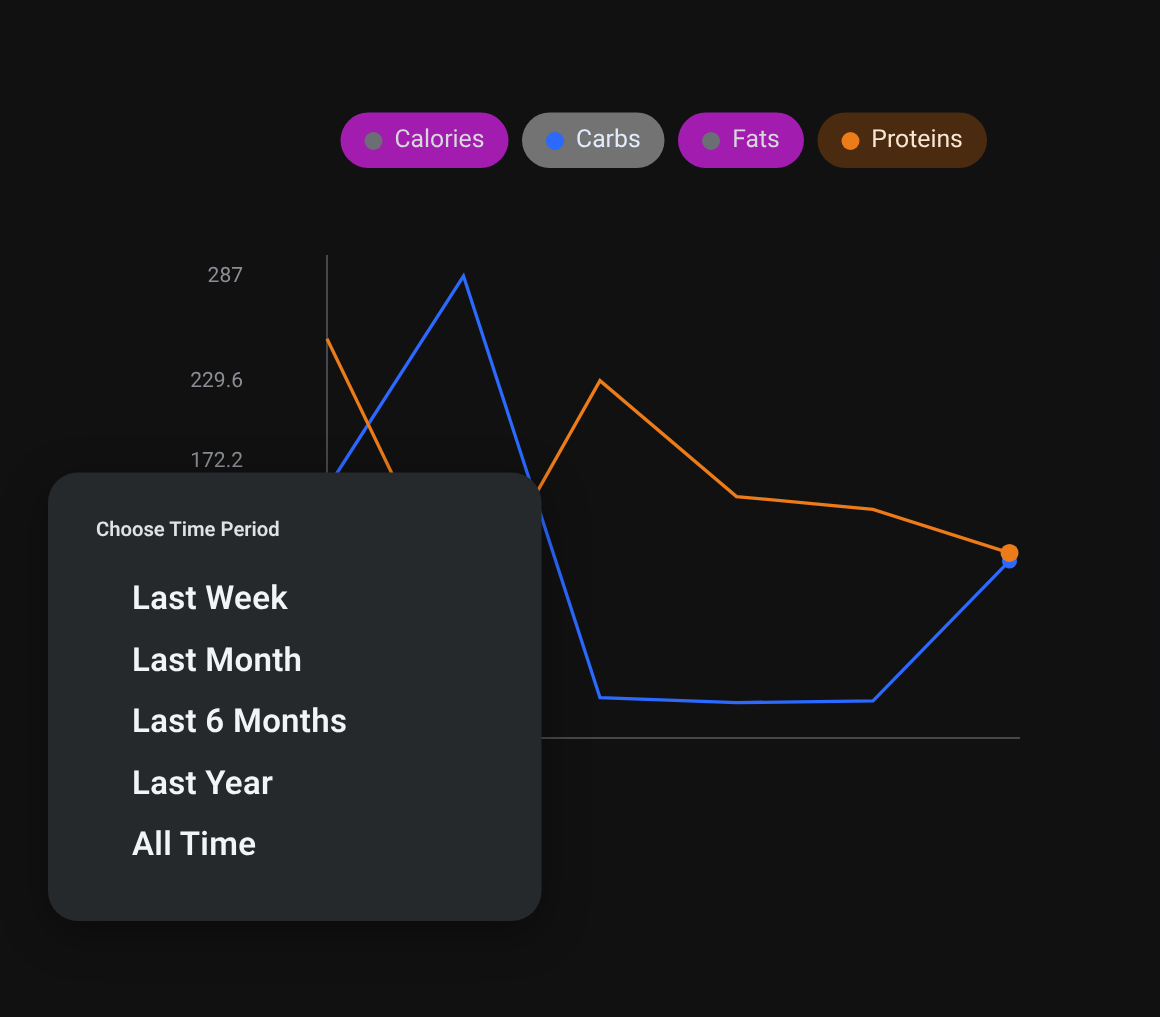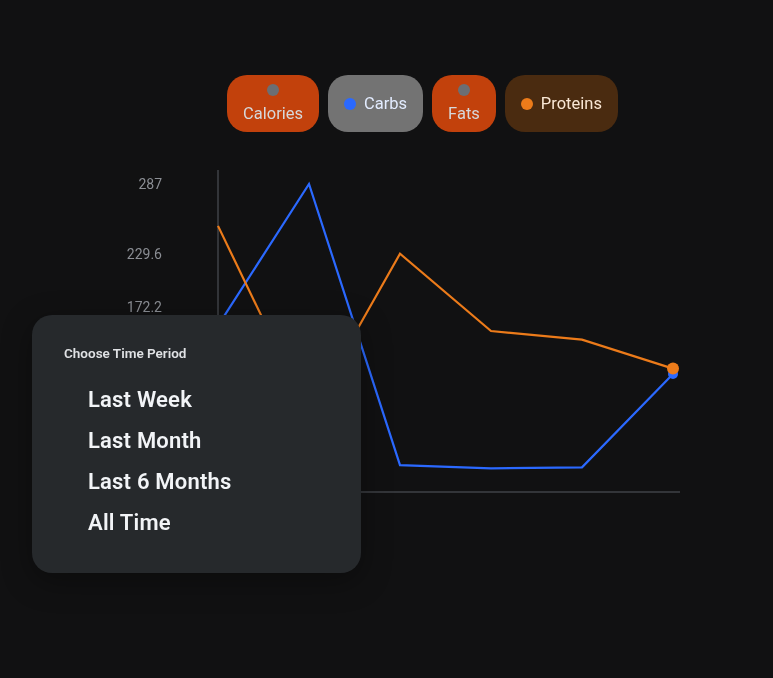--- a/index.html
+++ b/index.html
@@ -22,23 +22,22 @@
   .legend-item {
     display: flex;
     align-items: center;
     gap: 8px;
     padding: 9px 16px;
     border-radius: 20px;
     font-size: 16.5px;
     cursor: pointer;
   }
   .legend-item.inactive {
-    background: #c2410c;
+    background: #a21caf;
     color: #d6d8db;
-    flex-direction: column;
   }
   .legend-item.carbs {
     background: #737373;
     color: #e3ecff;
   }
   .legend-item.proteins {
     background: #4a2b10;
     color: #f9e7d5;
   }
   .legend-dot {
@@ -152,15 +151,16 @@
       <circle cx="503" cy="198.58536585365854" r="6" class="end-dot-proteins"></circle>
     </svg>
 </div>
 
 <div class="popover">
   <div class="popover-title">Choose Time Period</div>
   <div id="popover-options">
       <div class="popover-item">Last Week</div>
       <div class="popover-item">Last Month</div>
       <div class="popover-item">Last 6 Months</div>
+      <div class="popover-item">Last Year</div>
       <div class="popover-item">All Time</div>
     </div>
 </div>
 
 </body></html>

